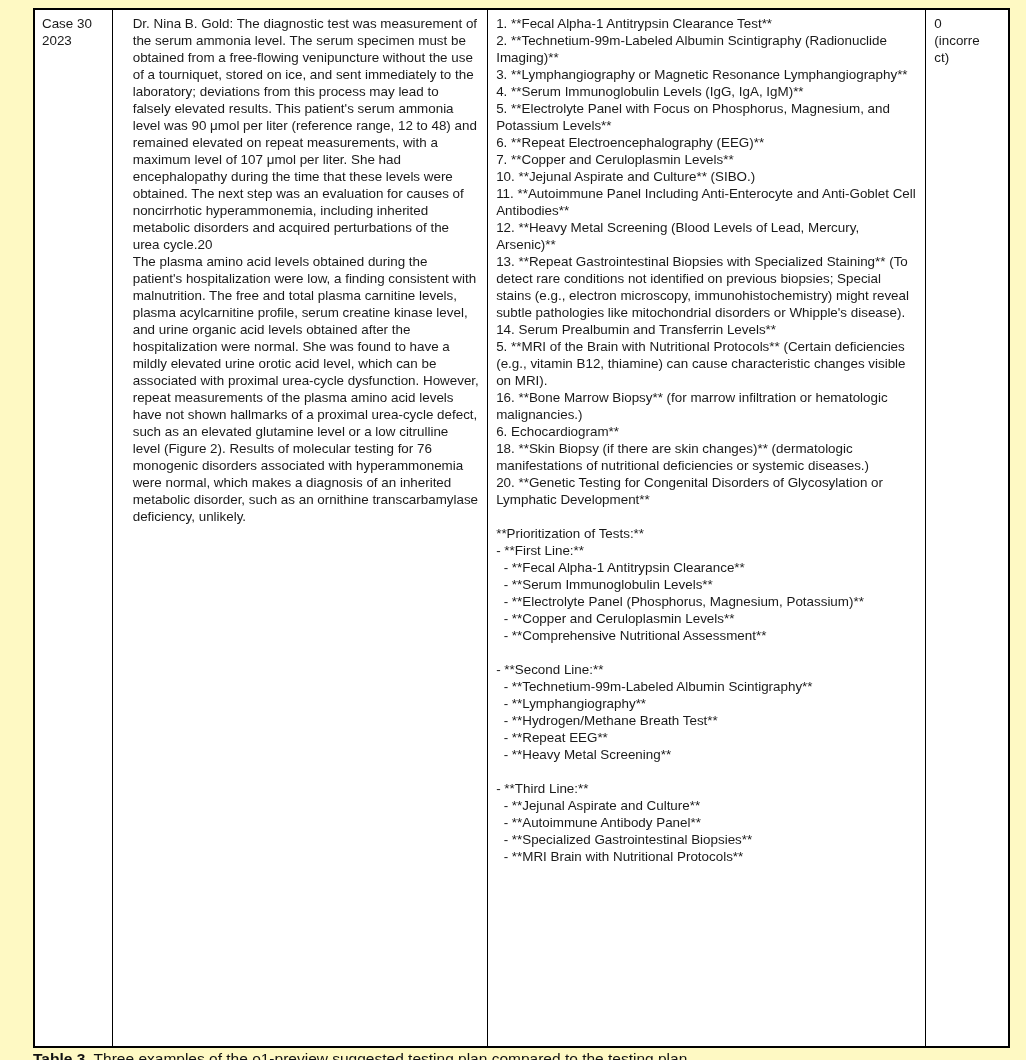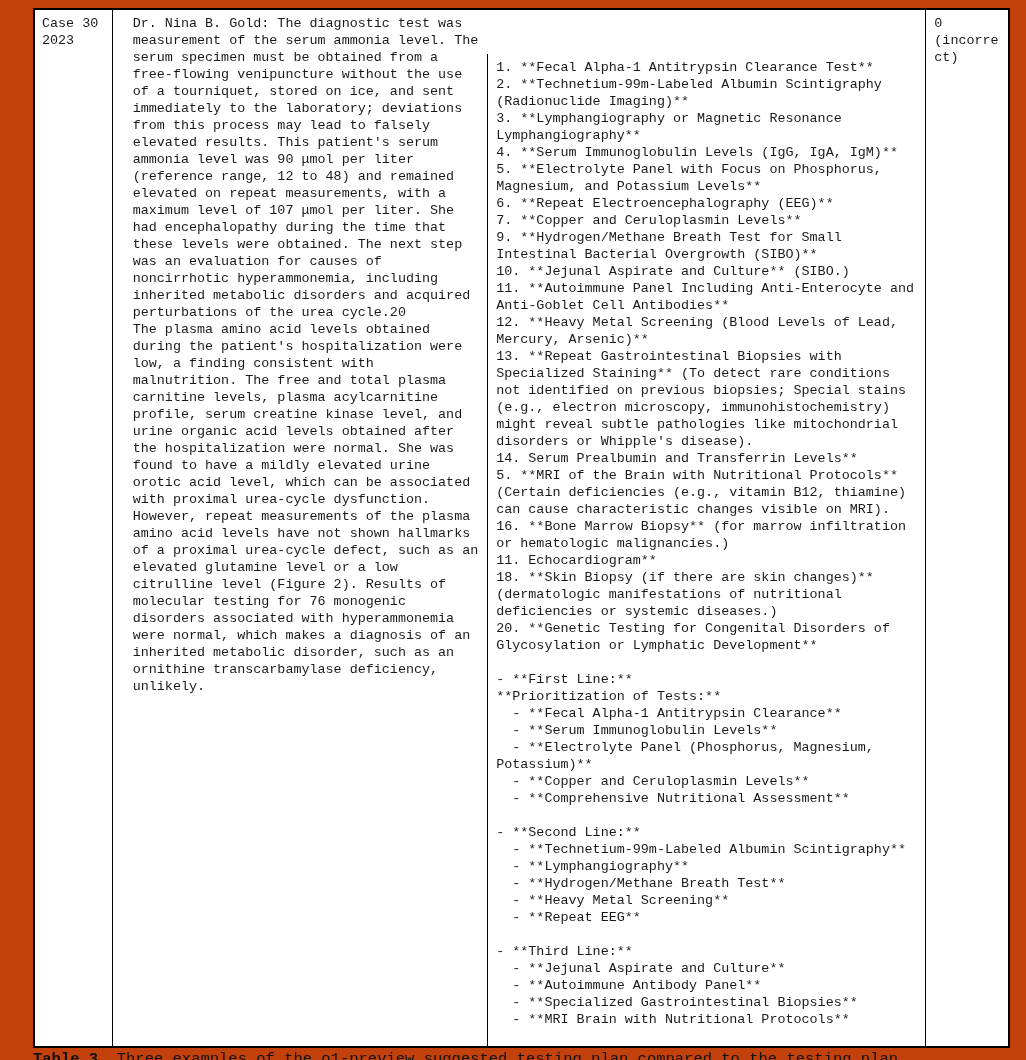--- a/index.html
+++ b/index.html
@@ -5,22 +5,22 @@
   html, body {
     margin: 0;
     padding: 0;
     background: #ffffff;
   }
   .page {
     position: relative;
     width: 1026px;
     height: 1060px;
     overflow: hidden;
-    background: #c2410c;
-    font-family: Liberation Mono, monospace;
+    background: #fef9c3;
+    font-family: Liberation Sans, sans-serif;
     color: #1a1a1a;
   }
   .case-table {
     position: absolute;
     left: 33px;
     top: 8px;
     width: 977px;
     height: 1040px;
     border: 2px solid #000000;
     box-sizing: border-box;
@@ -36,21 +36,21 @@
     line-height: 17px;
     overflow: hidden;
   }
   .cell.c1 {
     width: 77px;
     border-left: none;
     padding-left: 7px;
     padding-right: 4px;
   }
   .cell.c2 { width: 377px; padding-left: 20px; }
-  .cell.c3 { width: 440px; margin-top: 44px; }
+  .cell.c3 { width: 440px; }
   .cell.c4 { width: 83px; padding-right: 4px; }
   .para { margin: 0; }
   .plan-line {
     white-space: pre-wrap;
     overflow-wrap: break-word;
   }
   .plan-line.blank { white-space: normal; }
   .score-line {
     overflow-wrap: break-word;
   }
@@ -84,46 +84,45 @@
       </div>
 
     <div class="cell c3">
         <div class="plan-line">1. **Fecal Alpha-1 Antitrypsin Clearance Test**</div>
         <div class="plan-line">2. **Technetium-99m-Labeled Albumin Scintigraphy (Radionuclide Imaging)**</div>
         <div class="plan-line">3. **Lymphangiography or Magnetic Resonance Lymphangiography**</div>
         <div class="plan-line">4. **Serum Immunoglobulin Levels (IgG, IgA, IgM)**</div>
         <div class="plan-line">5. **Electrolyte Panel with Focus on Phosphorus, Magnesium, and Potassium Levels**</div>
         <div class="plan-line">6. **Repeat Electroencephalography (EEG)**</div>
         <div class="plan-line">7. **Copper and Ceruloplasmin Levels**</div>
-        <div class="plan-line">9. **Hydrogen/Methane Breath Test for Small Intestinal Bacterial Overgrowth (SIBO)**</div>
         <div class="plan-line">10. **Jejunal Aspirate and Culture** (SIBO.)</div>
         <div class="plan-line">11. **Autoimmune Panel Including Anti-Enterocyte and Anti-Goblet Cell Antibodies**</div>
         <div class="plan-line">12. **Heavy Metal Screening (Blood Levels of Lead, Mercury, Arsenic)**</div>
         <div class="plan-line">13. **Repeat Gastrointestinal Biopsies with Specialized Staining** (To detect rare conditions not identified on previous biopsies; Special stains (e.g., electron microscopy, immunohistochemistry) might reveal subtle pathologies like mitochondrial disorders or Whipple's disease).</div>
         <div class="plan-line">14. Serum Prealbumin and Transferrin Levels**</div>
         <div class="plan-line">5. **MRI of the Brain with Nutritional Protocols** (Certain deficiencies (e.g., vitamin B12, thiamine) can cause characteristic changes visible on MRI).</div>
         <div class="plan-line">16. **Bone Marrow Biopsy** (for marrow infiltration or hematologic malignancies.)</div>
-        <div class="plan-line">11. Echocardiogram**</div>
+        <div class="plan-line">6. Echocardiogram**</div>
         <div class="plan-line">18. **Skin Biopsy (if there are skin changes)** (dermatologic manifestations of nutritional deficiencies or systemic diseases.)</div>
         <div class="plan-line">20. **Genetic Testing for Congenital Disorders of Glycosylation or Lymphatic Development**</div>
         <div class="plan-line blank">&nbsp;</div>
+        <div class="plan-line">**Prioritization of Tests:**</div>
         <div class="plan-line">- **First Line:**</div>
-        <div class="plan-line">**Prioritization of Tests:**</div>
         <div class="plan-line">  - **Fecal Alpha-1 Antitrypsin Clearance**</div>
         <div class="plan-line">  - **Serum Immunoglobulin Levels**</div>
         <div class="plan-line">  - **Electrolyte Panel (Phosphorus, Magnesium, Potassium)**</div>
         <div class="plan-line">  - **Copper and Ceruloplasmin Levels**</div>
         <div class="plan-line">  - **Comprehensive Nutritional Assessment**</div>
         <div class="plan-line blank">&nbsp;</div>
         <div class="plan-line">- **Second Line:**</div>
         <div class="plan-line">  - **Technetium-99m-Labeled Albumin Scintigraphy**</div>
         <div class="plan-line">  - **Lymphangiography**</div>
         <div class="plan-line">  - **Hydrogen/Methane Breath Test**</div>
+        <div class="plan-line">  - **Repeat EEG**</div>
         <div class="plan-line">  - **Heavy Metal Screening**</div>
-        <div class="plan-line">  - **Repeat EEG**</div>
         <div class="plan-line blank">&nbsp;</div>
         <div class="plan-line">- **Third Line:**</div>
         <div class="plan-line">  - **Jejunal Aspirate and Culture**</div>
         <div class="plan-line">  - **Autoimmune Antibody Panel**</div>
         <div class="plan-line">  - **Specialized Gastrointestinal Biopsies**</div>
         <div class="plan-line">  - **MRI Brain with Nutritional Protocols**</div>
       </div>
 
     <div class="cell c4">
         <div class="score-line">0</div>

